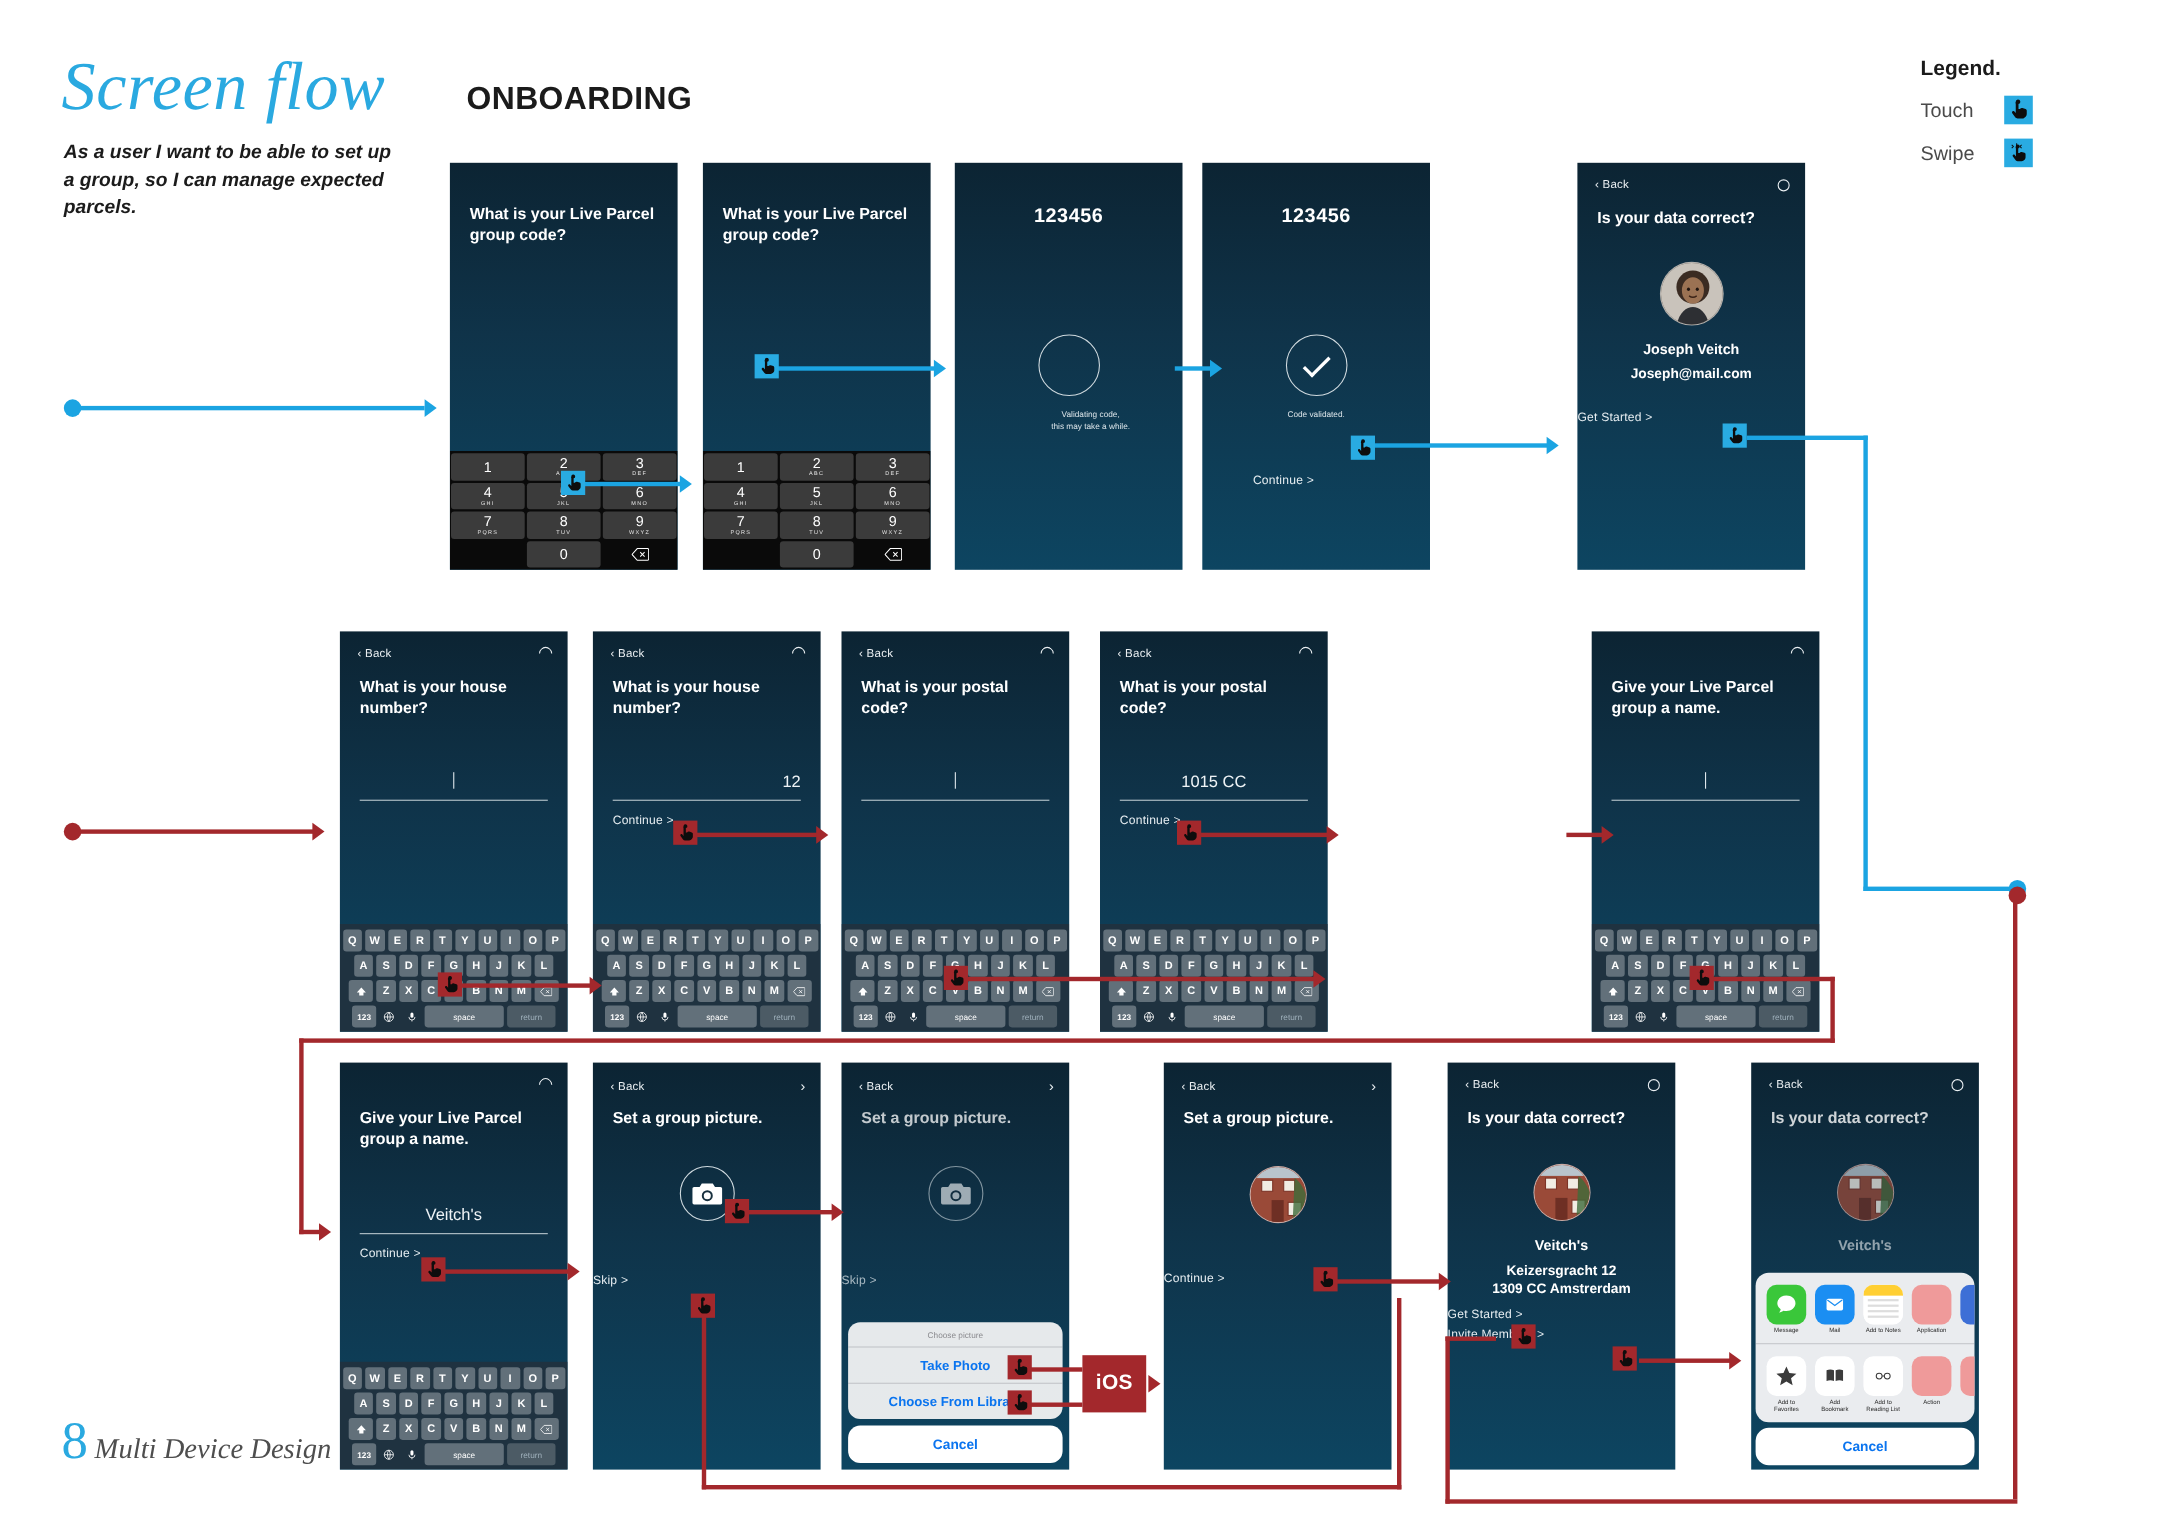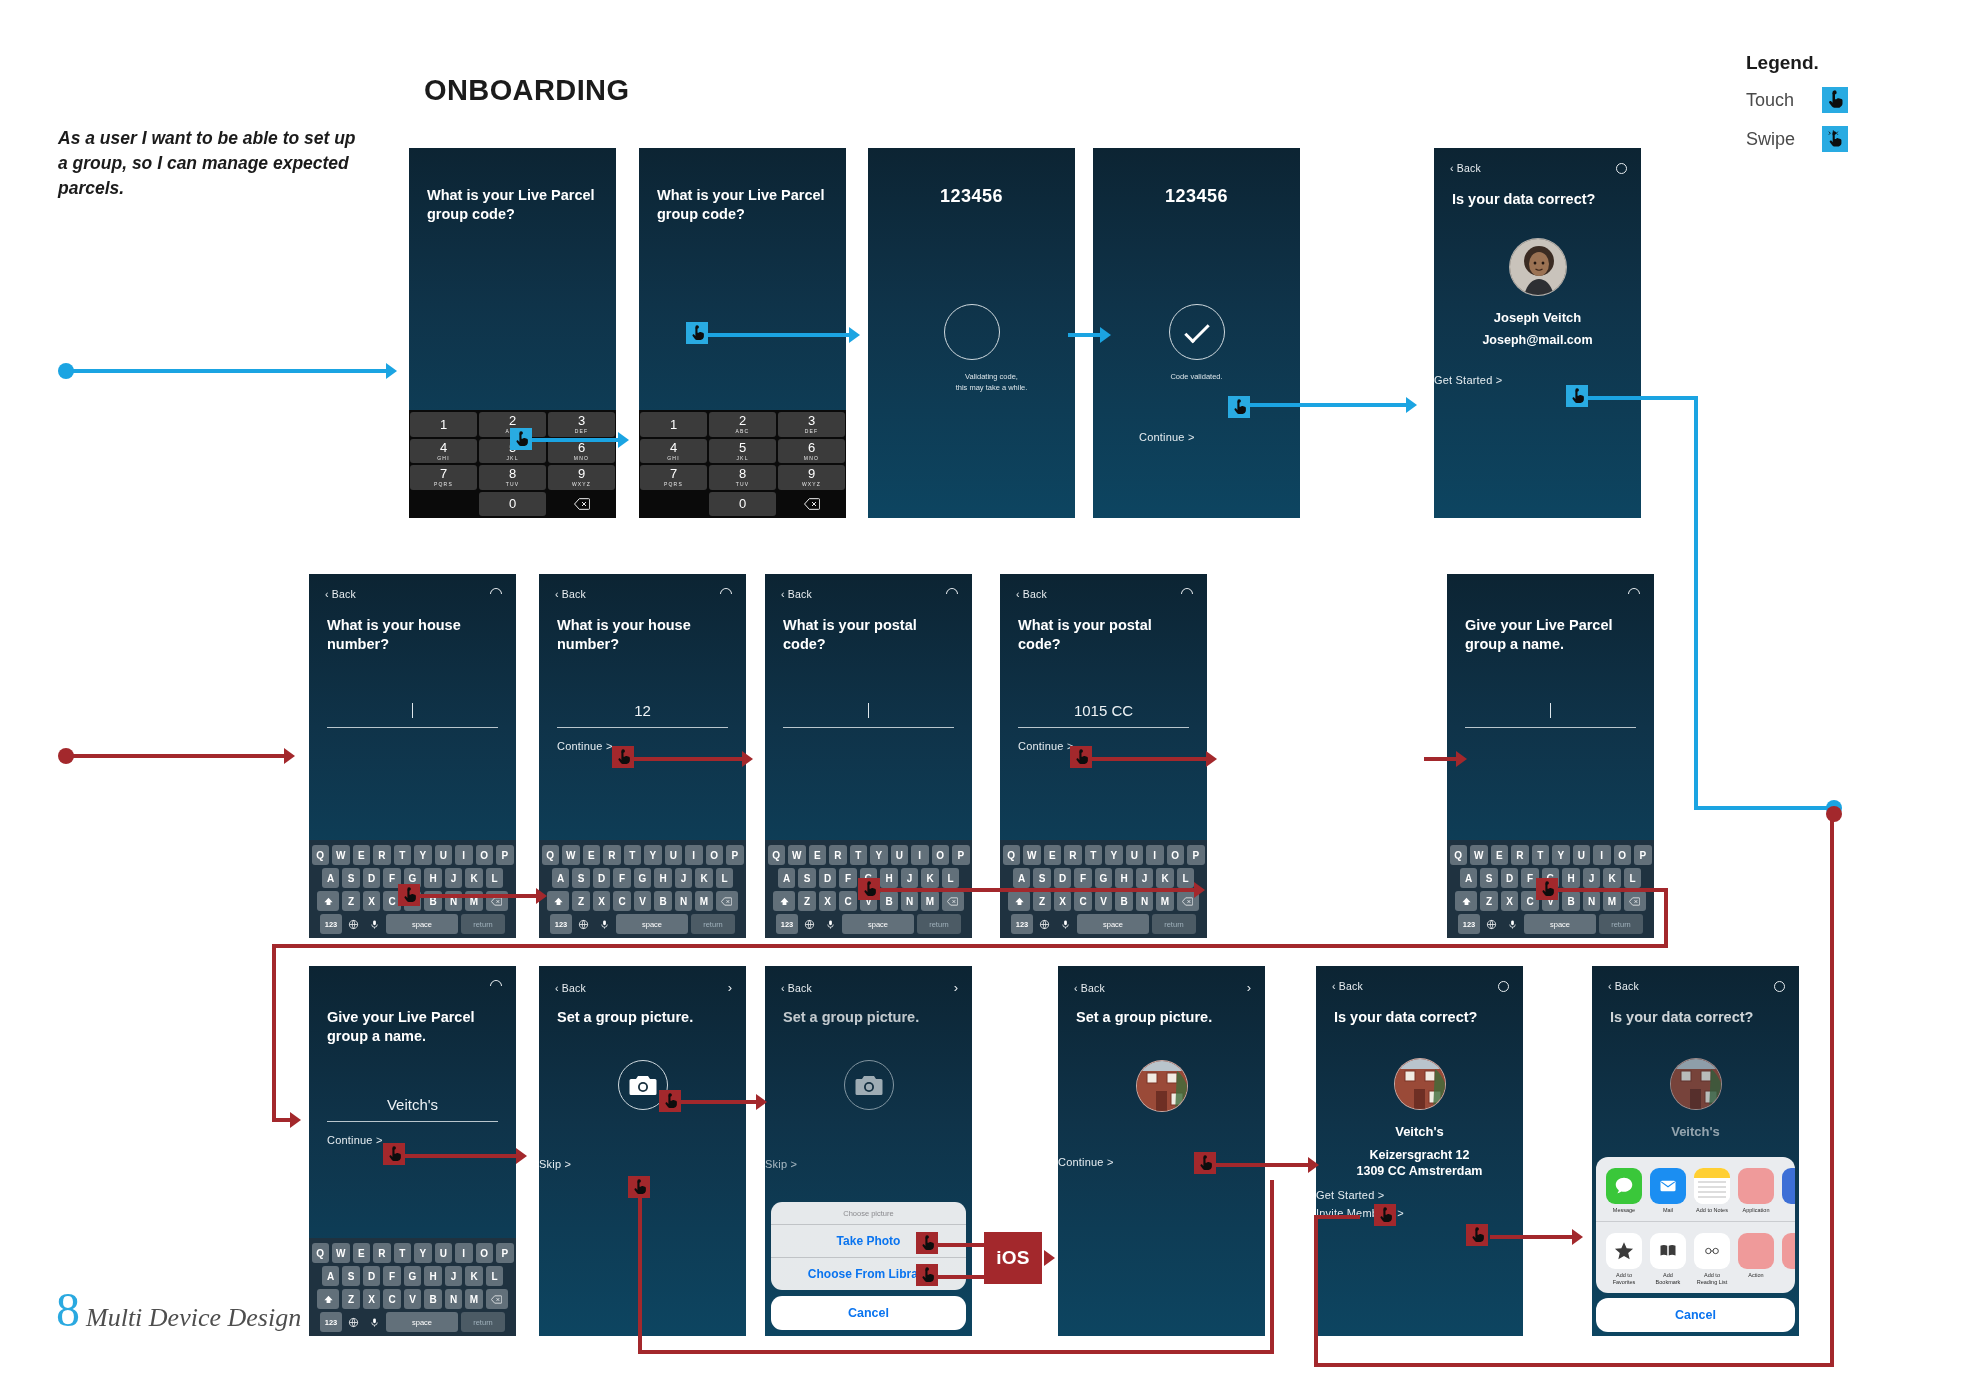--- a/index.html
+++ b/index.html
@@ -255,20 +255,21 @@
     font-size: 19px; font-weight: bold; letter-spacing: .3px;
     display: flex; align-items: center; justify-content: center;
     z-index: 20;
   }
 </style>
 </head>
 <body>
 
 <div id="stage">
 
+  <div class="title-script">Screen flow</div>
   <div class="title-bold">ONBOARDING</div>
   <div class="subtitle">As a user I want to be able to set up a group, so I can manage expected parcels.</div>
 
   <div class="legend">
     <div class="legend-title">Legend.</div>
     <div class="legend-row">
       <div class="legend-label">Touch</div>
       <div class="gesture-chip">
         <svg viewBox="0 0 24 24">
             <path d="M9 3a2.5 2.5 0 1 1 3 2.4V11h1.6c.6-.9 1.7-1.4 2.7-1.1l3.4 1c.8.3 1.3 1 1.3 1.8v3.6c0 1.3-.6 2.5-1.6 3.3l-1.3 1c-.5.4-1.2.6-1.8.6H11c-1 0-2-.5-2.6-1.3l-3.2-4.3a1.6 1.6 0 0 1 .3-2.2c.6-.5 1.5-.4 2 .2l1.5 1.8V5.4A2.5 2.5 0 0 1 9 3z" fill="#0d0d0d"></path>
@@ -609,21 +610,21 @@
         <path d="M9 3a2.5 2.5 0 1 1 3 2.4V11h1.6c.6-.9 1.7-1.4 2.7-1.1l3.4 1c.8.3 1.3 1 1.3 1.8v3.6c0 1.3-.6 2.5-1.6 3.3l-1.3 1c-.5.4-1.2.6-1.8.6H11c-1 0-2-.5-2.6-1.3l-3.2-4.3a1.6 1.6 0 0 1 .3-2.2c.6-.5 1.5-.4 2 .2l1.5 1.8V5.4A2.5 2.5 0 0 1 9 3z" fill="#0d0d0d"></path>
       </svg>
   </div>
 
   <div class="phone" style="left:539px; top:574px;">
     <div class="nav">
       <div class="back">‹ <span>Back</span></div>
       <div class="spinner-arc"></div>
     </div>
     <div class="q top2">What is your house number?</div>
-    <div class="field" style="top:128px;">
+    <div class="field" style="top:128px;text-align:right;">
       <span class="val">12</span>
     </div>
     <div class="action-link" style="left:18px; top:166px;">Continue &gt;</div>
     <div class="kb">
       <div class="kb-row">
         <div class="kb-key">Q</div>
         <div class="kb-key">W</div>
         <div class="kb-key">E</div>
         <div class="kb-key">R</div>
         <div class="kb-key">T</div>

